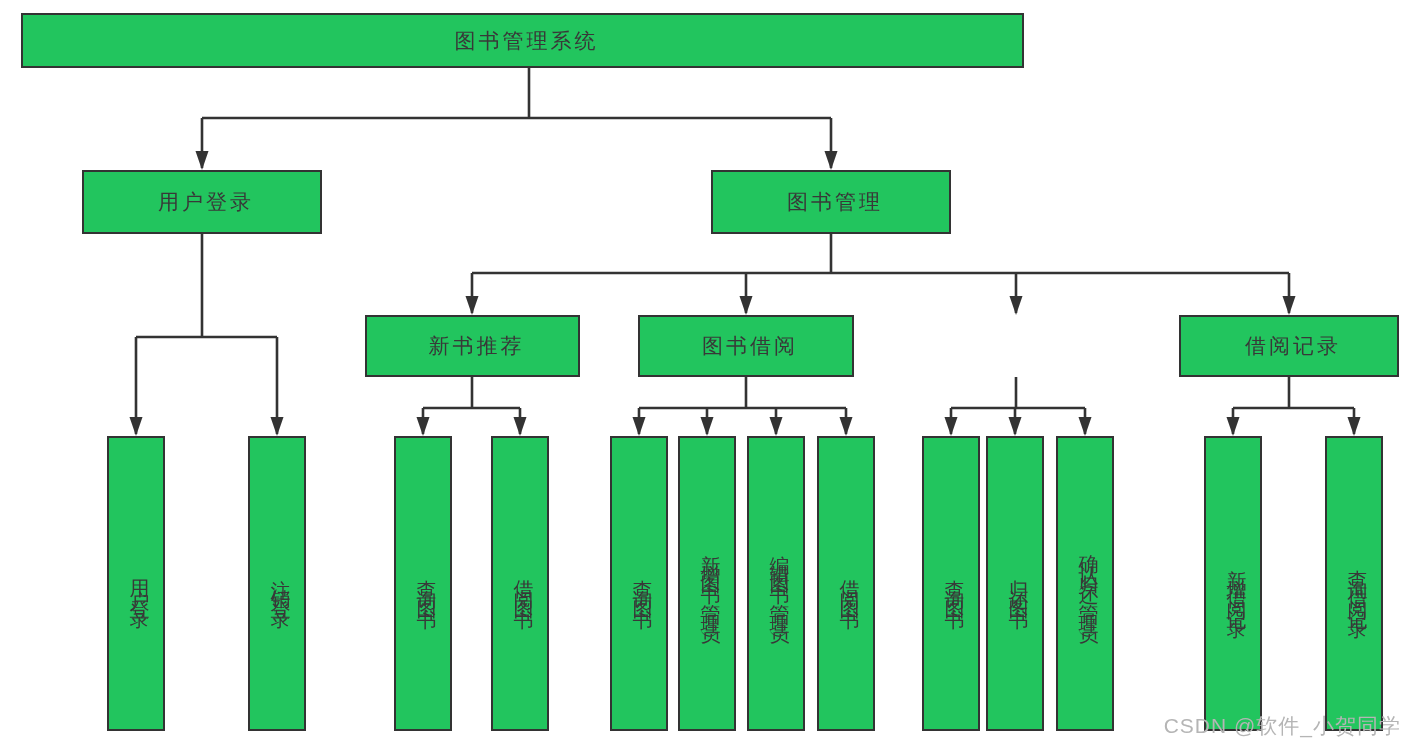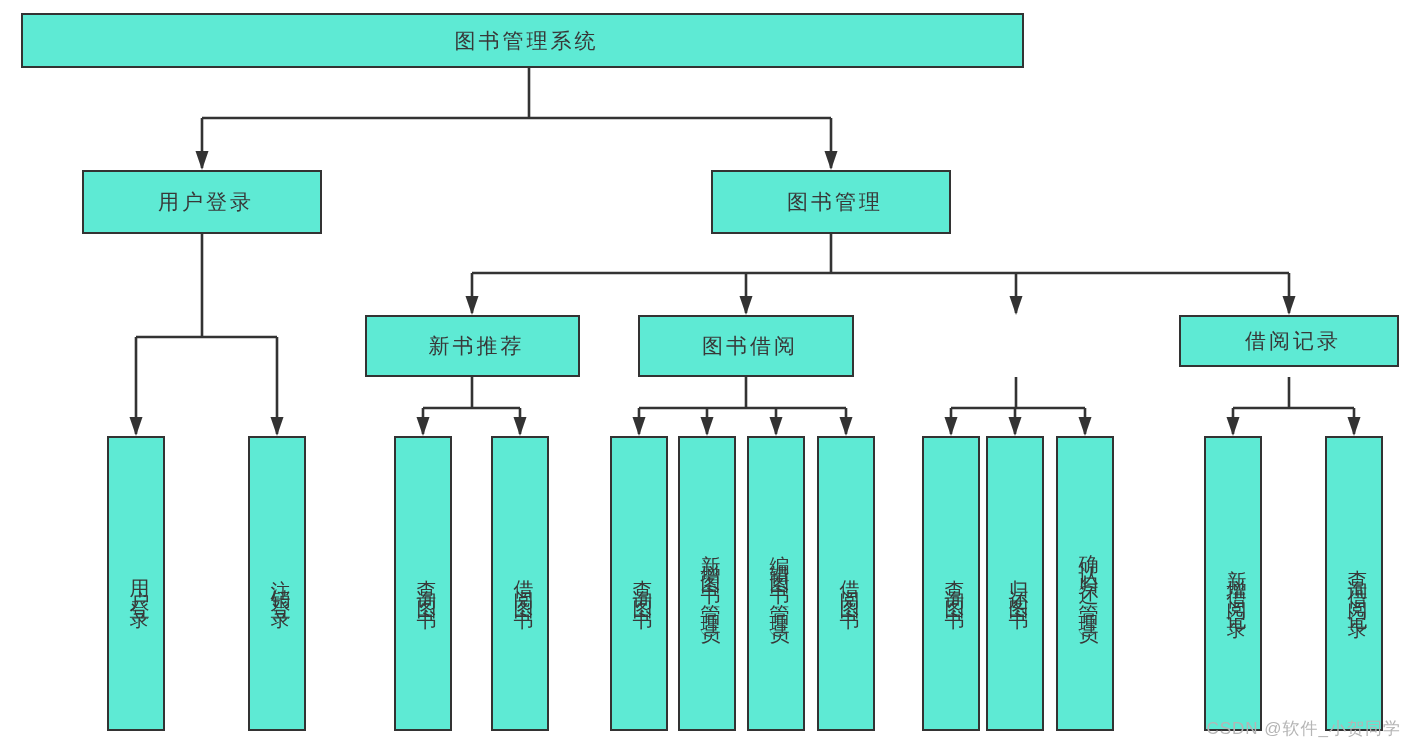--- a/index.html
+++ b/index.html
@@ -24,21 +24,21 @@
     position: absolute;
     left: 0; top: 0;
     width: 1405px; height: 747px;
     pointer-events: none;
   }
   .cline { stroke: var(--line); stroke-width: 2.6; fill: none; }
   .carrow { fill: var(--line); stroke: none; }
 
   .node {
     position: absolute;
-    background: #5eead4;
+    background: #22c55e;
     border: 2.5px solid var(--line);
     color: var(--text);
     display: flex;
     align-items: center;
     justify-content: center;
     text-align: center;
     padding-left: 8px;
   }
   .node.h { font-size: 21px; letter-spacing: 3px; }
   .node.v span {
@@ -47,21 +47,21 @@
     font-size: 20px;
     letter-spacing: 10px;
     line-height: 1;
     white-space: nowrap;
   }
 
   .watermark {
     position: absolute;
     right: 4px;
     bottom: 7px;
-    font-size: 17px;
+    font-size: 21px;
     color: var(--watermark);
     letter-spacing: 1px;
     z-index: 5;
     white-space: nowrap;
   }
 </style>
 </head>
 <body>
 
 <div class="stage">
@@ -102,21 +102,21 @@
     <polygon class="carrow" points="1347.5,417 1360.5,417 1354,436"></polygon>
   </svg>
 
   <div class="node h" style="left:21px; top:13px; width:1003px; height:55px;">图书管理系统</div>
 
   <div class="node h" style="left:82px; top:170px; width:240px; height:64px;">用户登录</div>
   <div class="node h" style="left:711px; top:170px; width:240px; height:64px;text-align:right;">图书管理</div>
 
   <div class="node h" style="left:638px; top:315px; width:216px; height:62px;">图书借阅</div>
   <div class="node h" style="left:365px; top:315px; width:215px; height:62px;">新书推荐</div>
-  <div class="node h" style="left:1179px; top:315px; width:220px; height:52px;">借阅记录</div>
+  <div class="node h" style="left:1179px; top:315px; width:220px; height:62px;">借阅记录</div>
 
   <div class="node v" style="left:107px; top:436px; width:58px; height:295px;">
     <span>用户登录</span>
   </div>
   <div class="node v" style="left:248px; top:436px; width:58px; height:295px;">
     <span>注销登录</span>
   </div>
 
   <div class="node v" style="left:394px; top:436px; width:58px; height:295px;">
     <span>查询图书</span>

